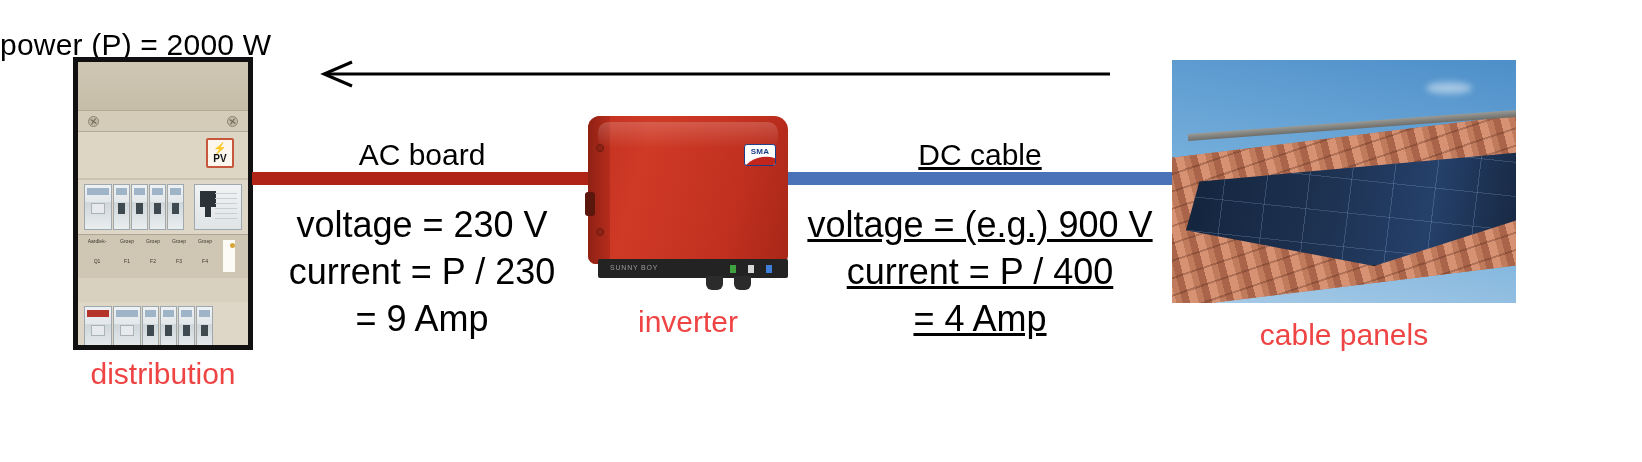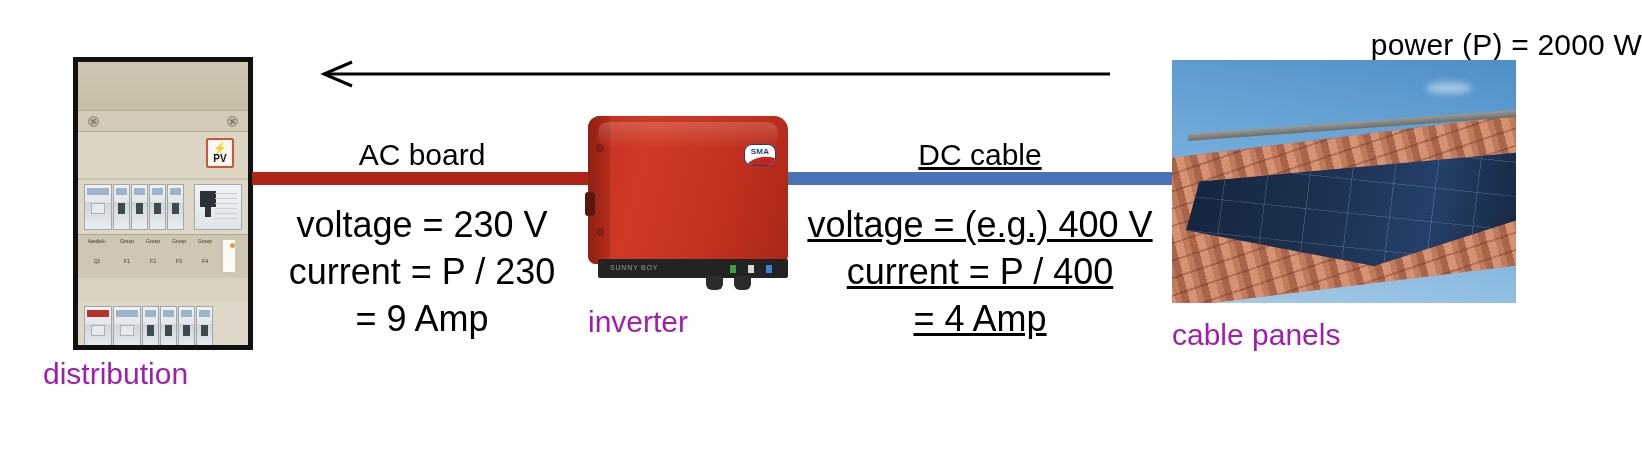--- a/index.html
+++ b/index.html
@@ -11,21 +11,21 @@
     width: 1642px; height: 462px;
     position: relative;
     font-family: "Liberation Sans", sans-serif;
     overflow: hidden;
   }
   .stage { position: absolute; inset: 0; }
 
   
   #power-label {
     position: absolute; left: 0; top: 28px; width: 1642px;
-    text-align: right; font-size: 30px; color: #000;
+    text-align: left; font-size: 30px; color: #000;
     letter-spacing: .2px;
   }
   #power-arrow-wrap { position: absolute; left: 318px; top: 60px; width: 792px; height: 28px; }
   #power-arrow-wrap svg { display: block; }
 
   
   #distribution-board {
     position: absolute; left: 73px; top: 57px;
     width: 180px; height: 293px;
     border: 5px solid #111;
@@ -149,21 +149,21 @@
     background: #8d2315; border: 1px solid #6d1a0f;
   }
   .inv-screw.top { top: 28px; }
   .inv-screw.bot { top: 112px; }
   .inv-port {
     position: absolute; left: -3px; top: 76px; width: 10px; height: 24px;
     background: #5c170d; border-radius: 3px;
   }
   #sma-badge {
     position: absolute; right: 12px; top: 28px; width: 32px; height: 22px;
-    background: #ffffff; border: 1px solid #1b3f86; border-radius: 8px; overflow: hidden;
+    background: #ffffff; border: 1px solid #1b3f86; border-radius: 3px; overflow: hidden;
   }
   #sma-badge .sma-text {
     position: absolute; left: 0; right: 0; top: 2px; text-align: center;
     font-size: 8px; font-weight: 700; color: #1b3f86; letter-spacing: .3px;
   }
   #sma-badge .swoosh {
     position: absolute; left: -4px; bottom: -8px; width: 44px; height: 16px;
     background: #c0261c; border-radius: 50% 50% 0 0 / 100% 100% 0 0;
     transform: rotate(-8deg);
   }
@@ -220,21 +220,21 @@
     content: ""; position: absolute; inset: 0;
     background: repeating-linear-gradient(6deg, rgba(150,180,220,.22) 0 1px, transparent 1px 34px);
   }
   .panel-rail {
     position: absolute; left: 16px; top: 74px; width: 330px; height: 7px;
     background: linear-gradient(#9a9a96, #6d6d69);
     transform: rotate(-4.2deg); transform-origin: left center;
   }
 
   
-  .caption { position: absolute; font-size: 30px; color: #a21caf; line-height: 1.22; }
+  .caption { position: absolute; text-align: center; font-size: 30px; color: #ef4444; line-height: 1.22; }
   #caption-distribution-board { left: 43px; top: 356px; width: 240px; }
   #caption-inverter { left: 588px; top: 304px; width: 200px; }
   #caption-solar-panels { left: 1172px; top: 317px; width: 344px; }
 </style>
 </head>
 <body>
 
 <div class="stage">
 
   <div id="power-label">power (P) = 2000 W</div>
@@ -330,21 +330,21 @@
     <div class="cable-lines">
       <div>voltage = 230 V</div>
       <div>current = P / 230</div>
       <div>= 9 Amp</div>
     </div>
   </div>
 
   <div class="cable-block" id="dc-block">
     <div class="cable-title">DC cable</div>
     <div class="cable-lines">
-      <div>voltage = (e.g.) 400 V</div>
+      <div>voltage = (e.g.) 900 V</div>
       <div>current = P / 400</div>
       <div>= 4 Amp</div>
     </div>
   </div>
 
   <div id="inverter">
     <div class="inv-body">
       <div class="inv-side"></div>
       <span class="inv-screw top"></span>
       <span class="inv-screw bot"></span>

